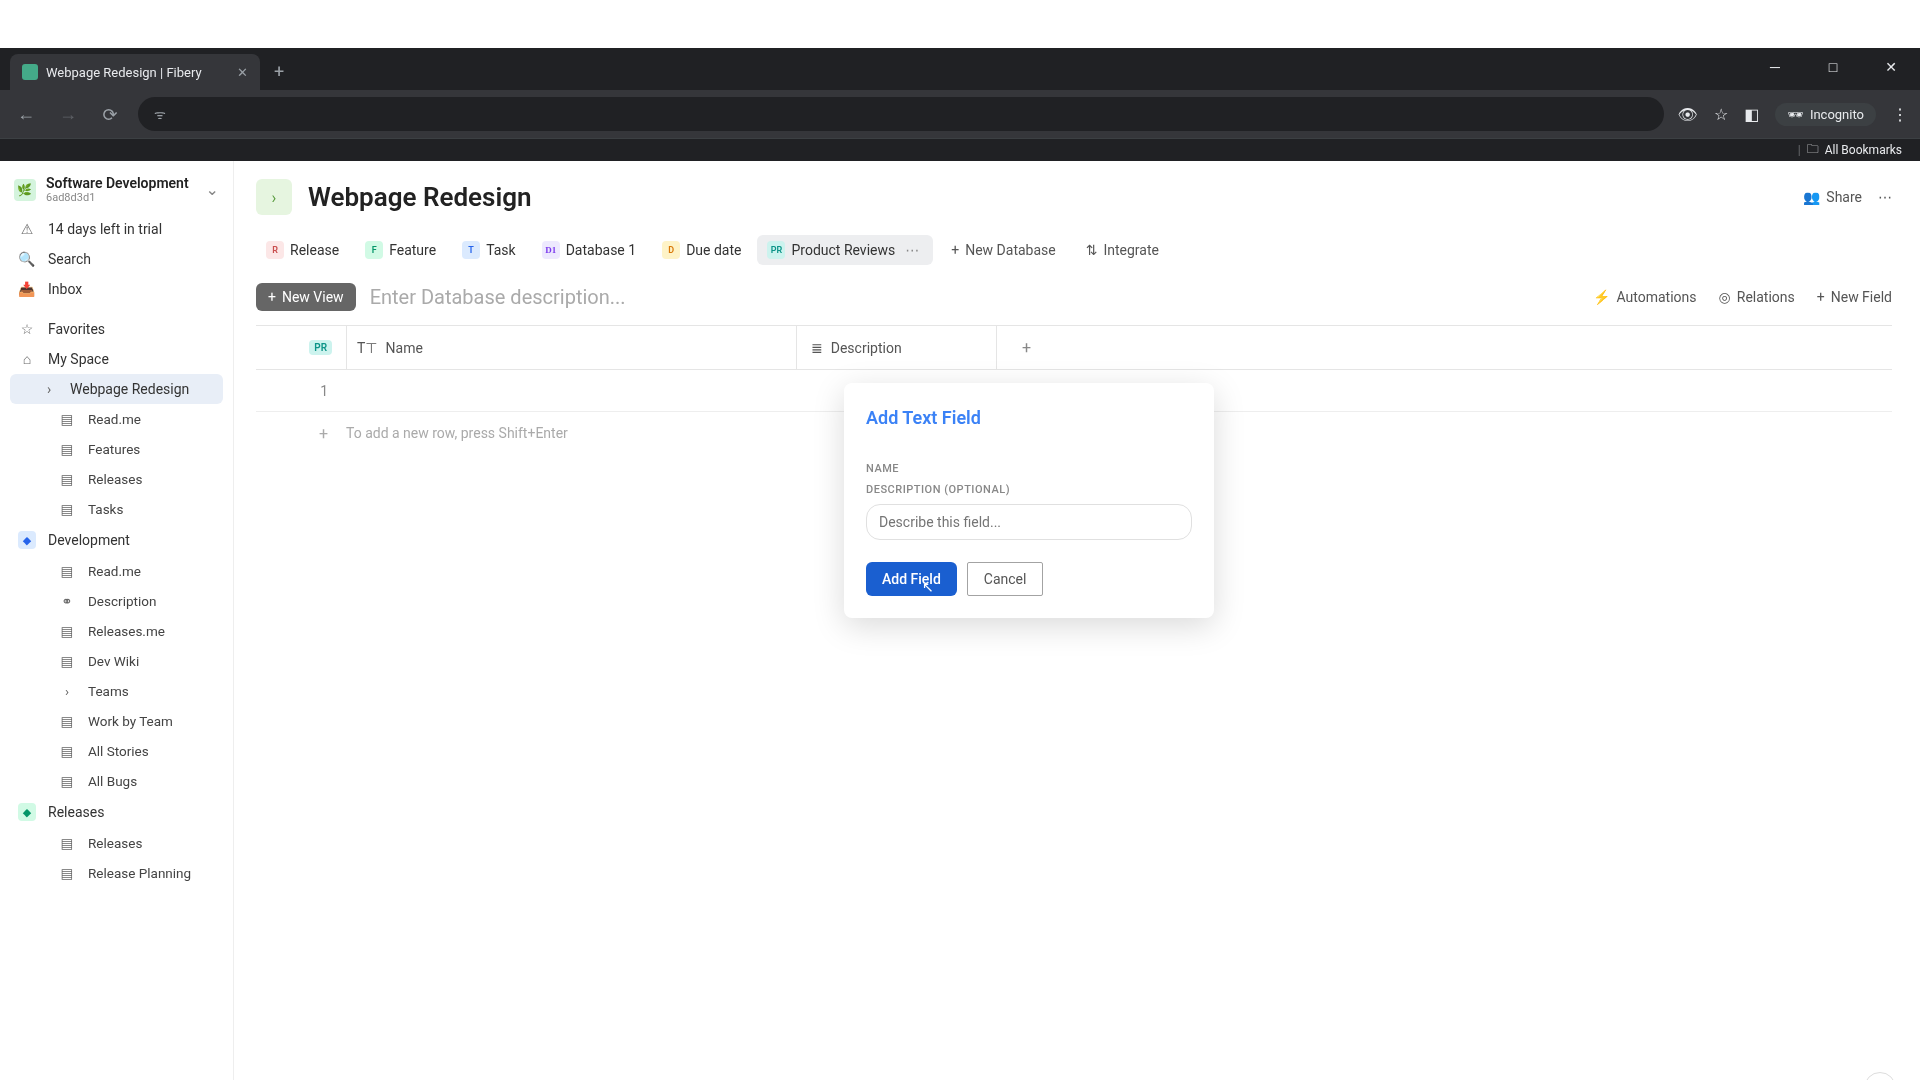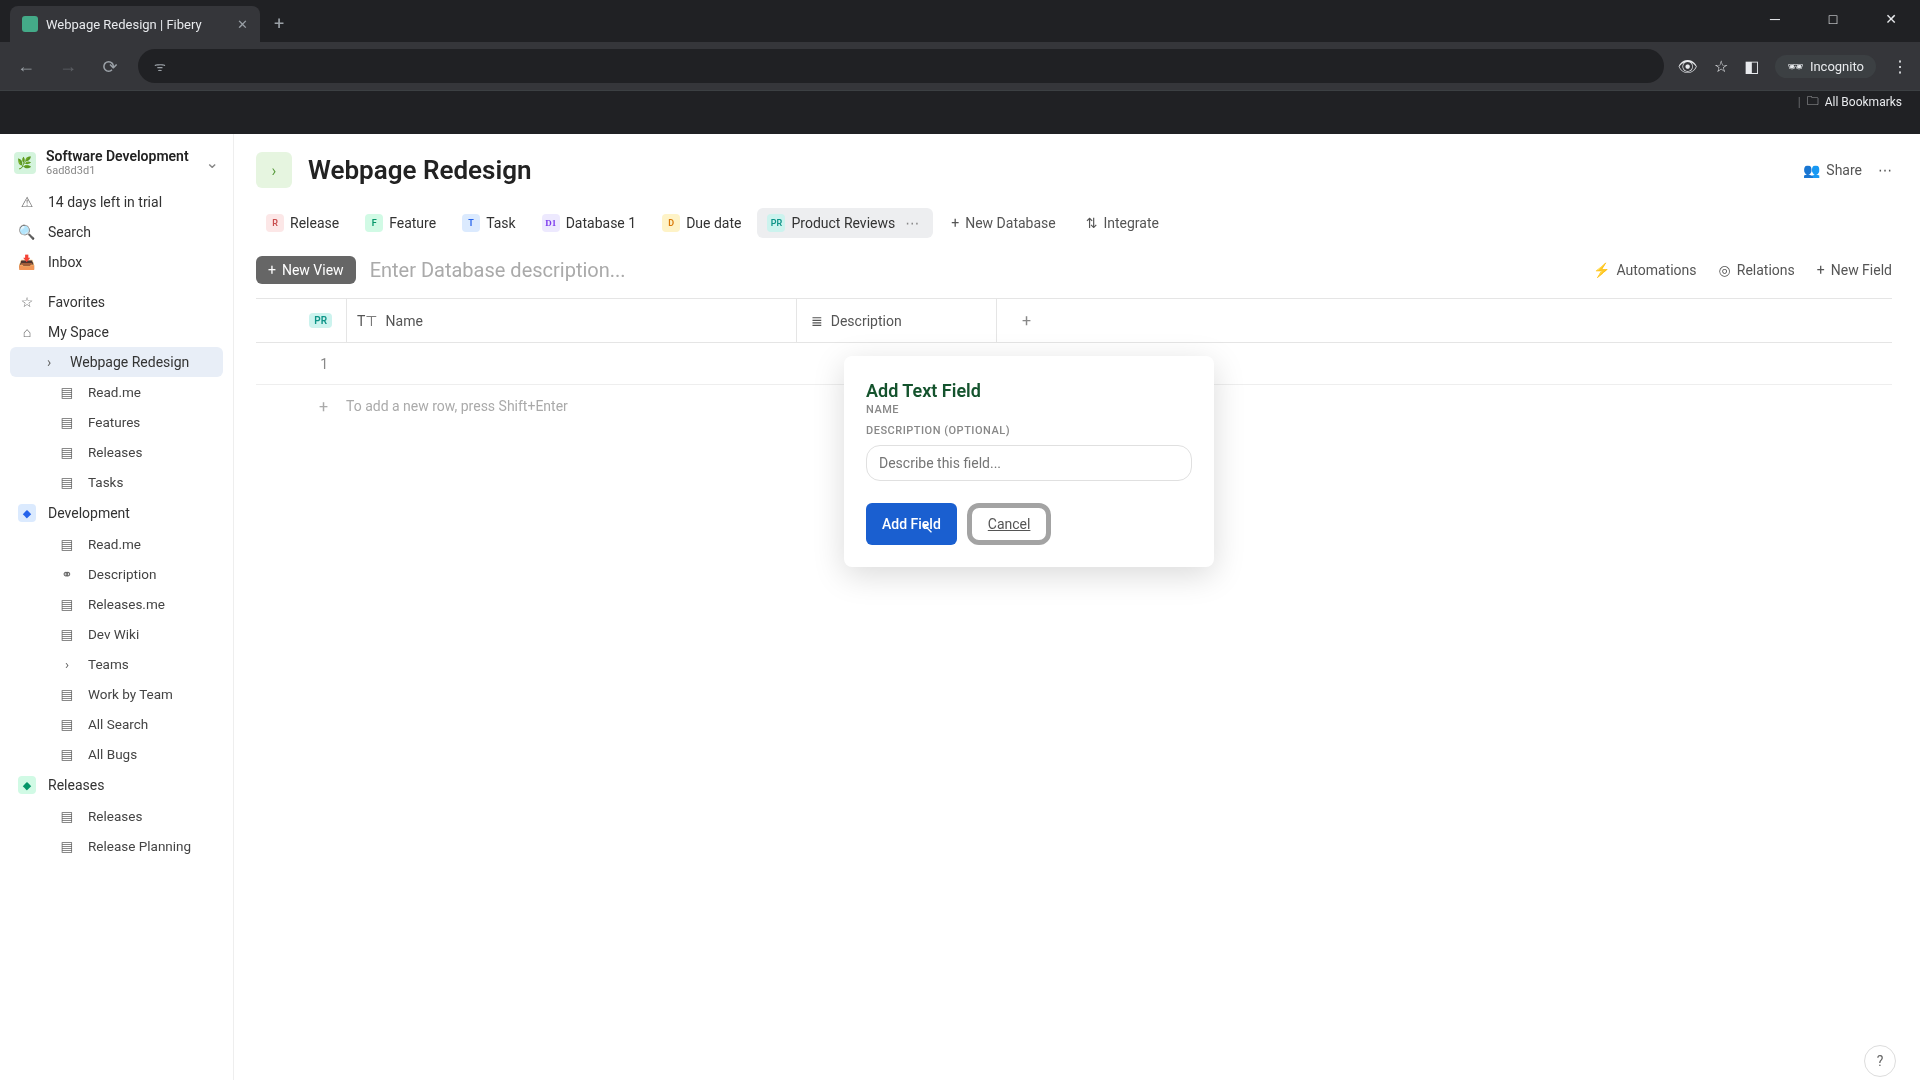--- a/index.html
+++ b/index.html
@@ -1,19 +1,19 @@
 <!DOCTYPE html>
 <html><head>
 <meta charset="utf-8">
 <style>
 * { margin:0; padding:0; box-sizing:border-box; font-family:-apple-system,BlinkMacSystemFont,'Segoe UI',Roboto,sans-serif; }
 body { width:1920px; height:1080px; overflow:hidden; background:#fff; transform-origin:top left; }
 
 
-.browser-chrome { background:#202124; height:134px; position:relative; }
+.browser-chrome { background:#202124; height:113px; position:relative;margin-top:48px; }
 .tab-bar { height:42px; display:flex; align-items:flex-end; padding-left:10px; }
 .tab { background:#35363a; height:36px; border-radius:8px 8px 0 0; display:flex; align-items:center; padding:0 12px; gap:8px; min-width:250px; color:#e8eaed; font-size:13px; }
 .tab-favicon { width:16px; height:16px; background:#4a8; border-radius:3px; }
 .tab-close { color:#9aa0a6; margin-left:auto; cursor:pointer; }
 .new-tab { color:#9aa0a6; padding:8px 14px; font-size:18px; cursor:pointer; }
 .window-controls { position:absolute; right:0; top:0; display:flex; }
 .window-controls div { width:58px; height:38px; display:flex; align-items:center; justify-content:center; color:#e8eaed; font-size:14px; cursor:pointer; }
 .addr-bar { height:48px; background:#35363a; display:flex; align-items:center; padding:0 12px; gap:14px; }
 .nav-btn { color:#9aa0a6; width:28px; height:28px; display:flex; align-items:center; justify-content:center; cursor:pointer; font-size:18px; }
 .url-field { flex:1; background:#202124; border-radius:20px; height:34px; display:flex; align-items:center; padding:0 16px; color:#e8eaed; font-size:14px; gap:12px; }
@@ -75,27 +75,27 @@
 .th-desc { width:200px; display:flex; align-items:center; gap:8px; color:#555; font-size:14px; padding-left:14px; border-left:1px solid #e5e5e5; height:100%; }
 .th-add { width:60px; display:flex; align-items:center; justify-content:center; color:#888; border-left:1px solid #e5e5e5; height:100%; cursor:pointer; }
 .trow { display:flex; height:42px; align-items:center; border-bottom:1px solid #eee; }
 .td-num { width:90px; text-align:right; padding-right:18px; color:#888; font-size:14px; }
 .td-name { width:450px; padding-left:10px; font-size:14px; color:#333; border-left:1px solid #eee; height:100%; display:flex; align-items:center; }
 .add-row { display:flex; height:42px; align-items:center; color:#aaa; font-size:14px; }
 .add-row .plus { width:90px; text-align:right; padding-right:18px; font-size:16px; }
 
 
 .modal { position:absolute; left:610px; top:222px; width:370px; background:#fff; border-radius:8px; box-shadow:0 8px 32px rgba(0,0,0,0.15); padding:24px 22px 22px; }
-.modal-title { font-size:18px; font-weight:600; color:#14532d; margin-bottom:2px; }
+.modal-title { font-size:18px; font-weight:600; color:#3b82f6; margin-bottom:34px; }
 .modal-label { font-size:11px; letter-spacing:0.5px; color:#888; margin-bottom:8px; font-weight:500; }
 .modal-input { width:100%; border:1px solid #8aa8d8; border-radius:6px; padding:9px 12px; font-size:14px; color:#333; outline:none; margin-bottom:18px; box-shadow:0 0 0 1px rgba(100,150,220,0.15); }
 .modal-input.plain { border-color:#e0e0e0; box-shadow:none; color:#aaa;border-radius:14px; }
 .modal-actions { display:flex; gap:10px; margin-top:4px; }
 .btn-primary { background:#1a5fd0; color:#fff; border:none; border-radius:6px; padding:8px 16px; font-size:14px; font-weight:500; cursor:pointer; position:relative; }
-.btn-secondary { background:#fff; color:#555; border:5px solid #a3a3a3; border-radius:12px; padding:8px 16px; font-size:14px; cursor:pointer;text-decoration:underline; }
+.btn-secondary { background:#fff; color:#555; border:1px solid #a3a3a3; border-radius:2px; padding:8px 16px; font-size:14px; cursor:pointer; }
 .cursor-ptr { position:absolute; left:56px; top:17px; font-size:14px; color:#fff; pointer-events:none; }
 
 .help-fab { position:absolute; right:24px; bottom:24px; width:32px; height:32px; border-radius:50%; border:1px solid #ddd; display:flex; align-items:center; justify-content:center; color:#666; font-size:14px; background:#fff; cursor:pointer; }
 .bottom-bar { position:absolute; bottom:0; left:50%; transform:translateX(-50%); width:310px; height:5px; background:#3b82f6; border-radius:2px 2px 0 0; }
 </style>
 </head>
 <body>
 
 <div class="browser-chrome">
   <div class="tab-bar">
@@ -212,21 +212,21 @@
     <div class="side-item indent2">
         <span class="icon">›</span>
         <span>Teams</span>
       </div>
     <div class="side-item indent2">
         <span class="icon">▤</span>
         <span>Work by Team</span>
       </div>
     <div class="side-item indent2">
         <span class="icon">▤</span>
-        <span>All Search</span>
+        <span>All Stories</span>
       </div>
     <div class="side-item indent2">
         <span class="icon">▤</span>
         <span>All Bugs</span>
       </div>
 
     <div class="side-section">
         <span class="square sq-green">◆</span>
         <span>Releases</span>
       </div>

